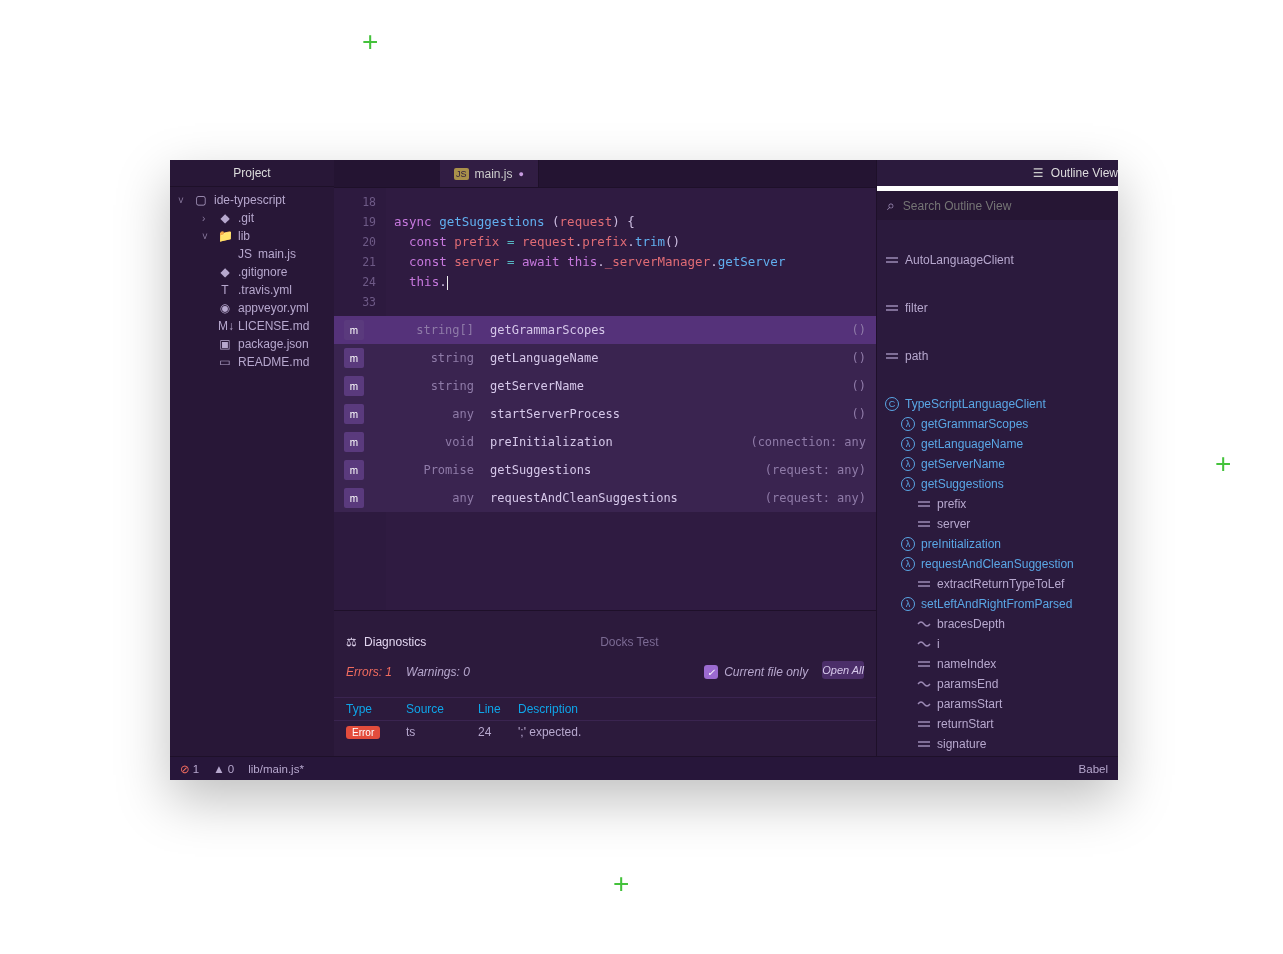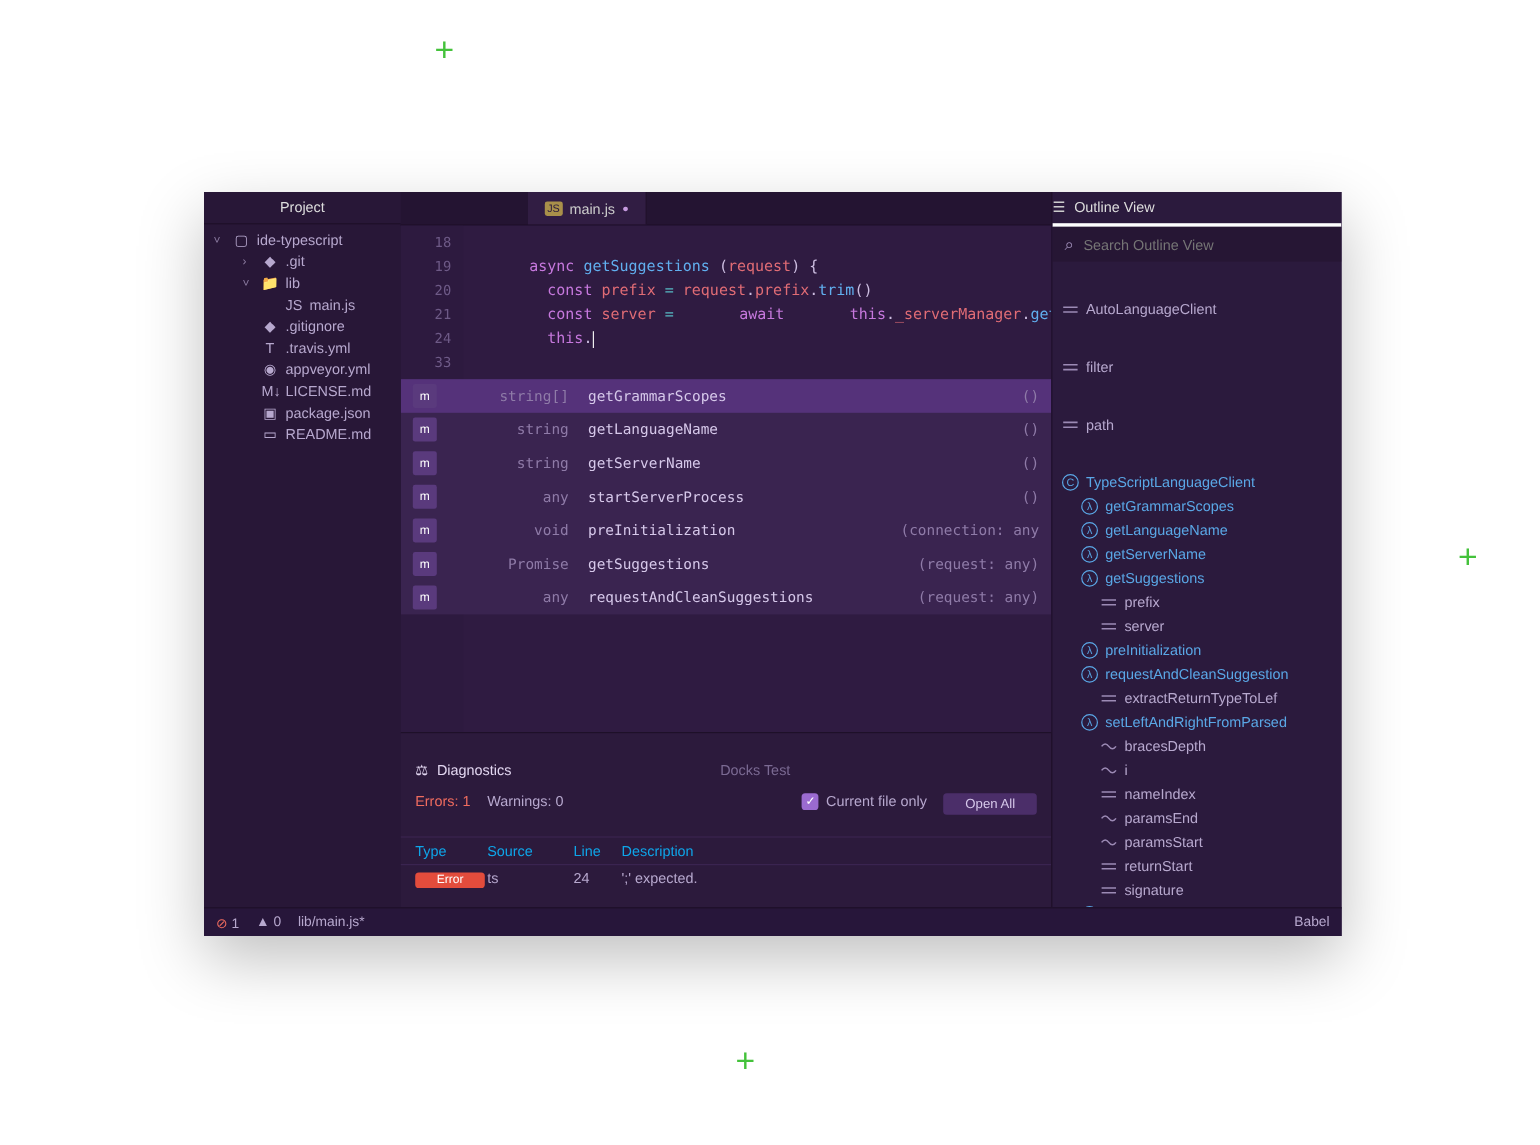--- a/index.html
+++ b/index.html
@@ -82,21 +82,21 @@
     font-size: 11.5px;
   }
   .code {
     flex: 1;
     padding: 4px 0 4px 8px;
     line-height: 20px;
     white-space: pre;
     overflow: hidden;
     color: #cdbee1;
   }
-  .kw  { color: #c678dd; margin-left: 47px; }
+  .kw  { color: #c678dd; }
   .fn  { color: #61afef; }
   .id  { color: #e06c75; }
   .op  { color: #56b6c2; }
   .str { color: #98c379; }
   .num { color: #d19a66; }
   .cm  { color: #6e5a87; font-style: italic; }
   .pn  { color: #cdbee1; }
   .cursor {
     display:inline-block; width:1px; height:14px; background:#eee; vertical-align:middle;
   }
@@ -133,50 +133,50 @@
     border-top: 1px solid #1e1029;
     font-family: -apple-system, sans-serif;
     font-size: 12px;
     color: #b7a8ce;
   }
   .panel-tabs { display: flex; gap: 24px; padding: 8px 12px; }
   .panel-tab { color: #b7a8ce; margin-top: 16px; }
   .panel-tab.active { color: #e2d6f0; }
   .panel-tab.dim { color: #7b6a93; text-align: right; }
   .panel-ctrl {
-    display: flex; align-items: flex-start; gap: 14px; padding: 4px 12px 8px;
+    display: flex; align-items: flex-end; gap: 14px; padding: 4px 12px 8px; font-style: italic;
   }
   .errs { color: #f06c5f; }
   .warns { color: #b7a8ce; }
   .chk {
     width: 14px; height: 14px; background: #9b6bd0; border-radius: 3px;
     display: inline-flex; align-items: center; justify-content: center;
     color: #fff; font-size: 10px;
   }
   .btn {
     background: #4b2e69; color: #d6c8ea;
-    padding: 3px 18px; border-radius: 3px; font-size: 11px;
+    padding: 3px 0; border-radius: 3px; font-size: 11px;
   }
   .diag-head, .diag-row { display: flex; padding: 4px 12px; }
   .diag-head { color: #0ea5e9; border-top: 1px solid #3a2450; border-bottom: 1px solid #3a2450; margin-top: 10px; }
   .c-type{width:60px} .c-src{width:72px} .c-line{width:40px} .c-desc{flex:1}
-  .badge-err { background:#e34c3c; color:#fff; padding:1px 18px; border-radius:3px; font-size:10px; }
+  .badge-err { background:#e34c3c; color:#fff; padding:1px 6px; border-radius:3px; font-size:10px; }
   
   .outline {
     width: 242px;
     background: #2b1a3d;
     border-left: 1px solid #1e1029;
     font-family: -apple-system, sans-serif;
     font-size: 12px;
     display: flex; flex-direction: column;
     overflow: hidden;
   }
   .outline-header {
-    text-align: left; padding: 6px 0; color: #ddd;
-    border-bottom: 3px solid #ffffff;
+    text-align: right; padding: 6px 0; color: #ddd;
+    border-bottom: 5px solid #ffffff;
   }
   .outline-search {
     display: flex; align-items: center; gap: 8px; padding: 6px 10px;
     background: #261634;
   }
   .outline-search input {
     background: transparent; border: none; color: #9c8ab5; outline: none;
     flex: 1; font-size: 12px;
   }
   .outline-list { flex:1; overflow:hidden; padding: 2px 0; }

